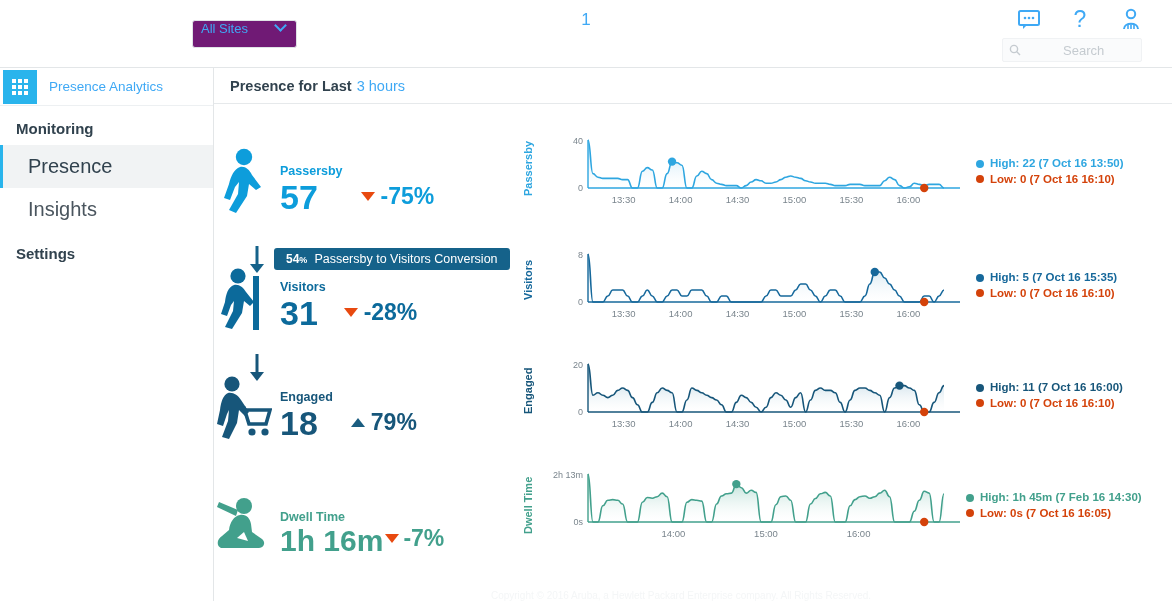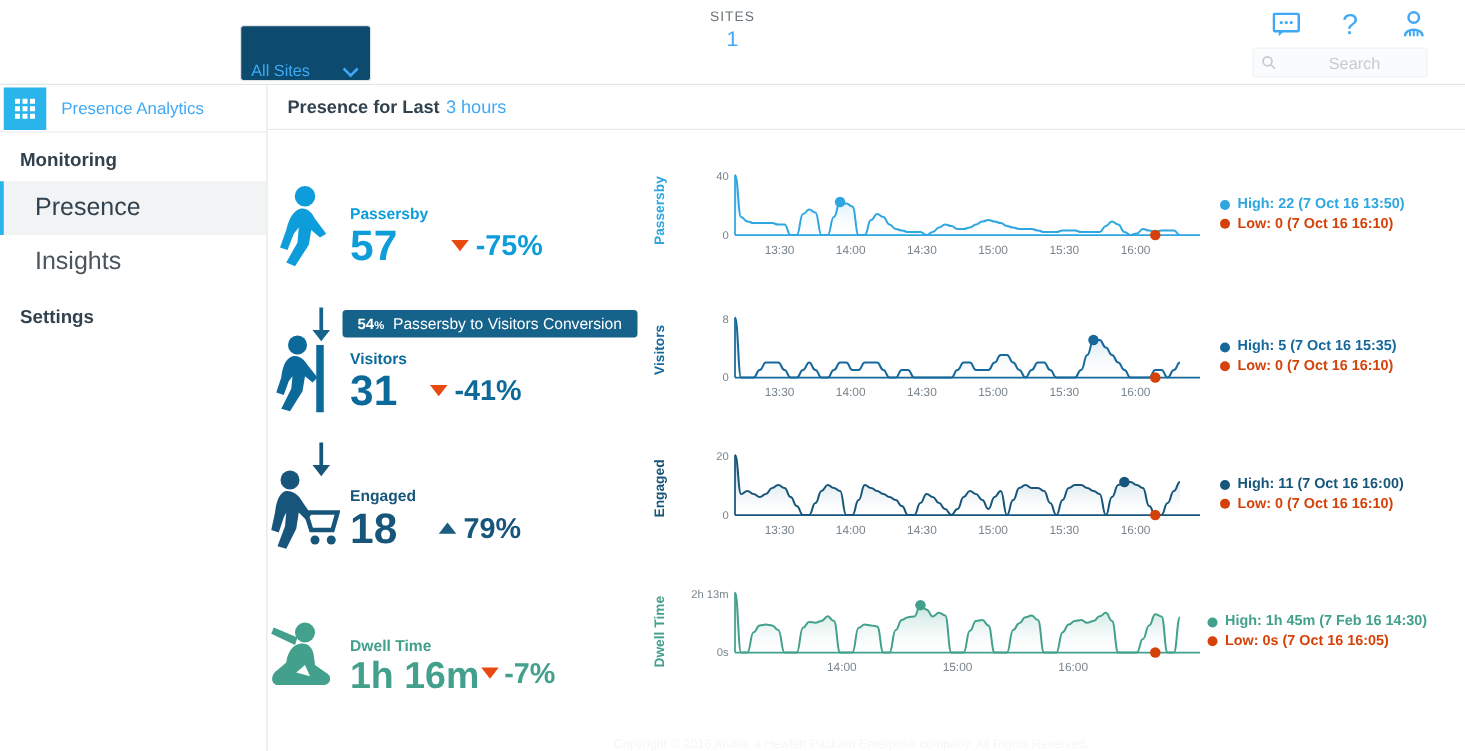--- a/index.html
+++ b/index.html
@@ -20,24 +20,24 @@
   .brand { position: absolute; left: 33px; top: 20px; display: flex; align-items: center; }
   .brand-logo {
     font-size: 27px; font-weight: bold; color: #F6891F;
     letter-spacing: -0.5px; line-height: 1;
   }
   .brand-div { width: 1px; height: 22px; background: #cfd4d8; margin: 0 9px 0 10px; }
   .brand-sub { font-size: 16px; color: #5b6770; line-height: 1; }
 
   .site-select {
     position: absolute; left: 192px; top: 20px;
-    width: 105px; height: 45px;
+    width: 105px; height: 28px;
     border: 1px solid #dfe3e6; border-radius: 3px;
-    background: #0c4a6e;
-    display: flex; align-items: flex-end; padding: 0 8px;
+    background: #701a75;
+    display: flex; align-items: flex-start; padding: 0 8px;
     cursor: pointer;
   }
   .site-select .lbl { font-size: 13px; color: #3fa9f5; flex: 1; }
   .chev { width: 9px; height: 9px; border-right: 2px solid #3fa9f5; border-bottom: 2px solid #3fa9f5;
           transform: rotate(45deg); margin-bottom: 4px; margin-right: 3px; }
 
   .sites-box { position: absolute; left: 0; right: 0; top: 8px; text-align: center; }
   .sites-label { font-size: 11px; color: #6b757c; letter-spacing: 0.8px; }
   .sites-count { font-size: 17px; color: #3fa9f5; margin-top: 2px; }
 
@@ -115,21 +115,20 @@
 <body>
 
 <div class="topbar">
 
   <div class="site-select">
     <span class="lbl">All Sites</span>
     <span class="chev"></span>
   </div>
 
   <div class="sites-box">
-    <div class="sites-label">SITES</div>
     <div class="sites-count">1</div>
   </div>
 
   <div class="hdr-icons">
     <span class="ic">
       <svg width="22" height="20" viewBox="0 0 22 20">
           <rect x="1" y="1" width="20" height="14" rx="1.5" fill="none" stroke="#3FA9F5" stroke-width="2"></rect>
           <path d="M5 15 L5 19 L9 15 Z" fill="#3FA9F5"></path>
           <circle cx="7" cy="8" r="1.3" fill="#3FA9F5"></circle>
           <circle cx="11" cy="8" r="1.3" fill="#3FA9F5"></circle>
@@ -232,21 +231,21 @@
               <path d="M18 21 C12 23 10 30 9 38 L5 50 L11 52 L15 41 L18 37 L17 47 L9 63 L16 65 L26 49 L28 37 L34 42 L38 38 L30 28 C27 23 23 20 18 21 Z" fill="#0C6A9B"></path>
               <rect x="37" y="12" width="6" height="54" fill="#0C6A9B"></rect>
             </svg>
           </div>
           <div class="m-body">
             <div class="m-label" style="color:#0C6A9B">Visitors</div>
             <div class="m-value" style="color:#0C6A9B">31</div>
           </div>
           <div class="m-delta">
             <span class="tri down"></span>
-            <span class="m-pct" style="color:#0C6A9B">-41%</span>
+            <span class="m-pct" style="color:#0C6A9B">-28%</span>
           </div>
         </div>
 
         <div class="conv-row" style="top:236px;">
           <div class="arrow-down">
             <svg width="22" height="30" viewBox="0 0 22 30">
                 <line x1="11" y1="2" x2="11" y2="22" stroke="#17567A" stroke-width="3"></line>
                 <path d="M4 20 L11 29 L18 20 Z" fill="#17567A"></path>
               </svg>
           </div>

